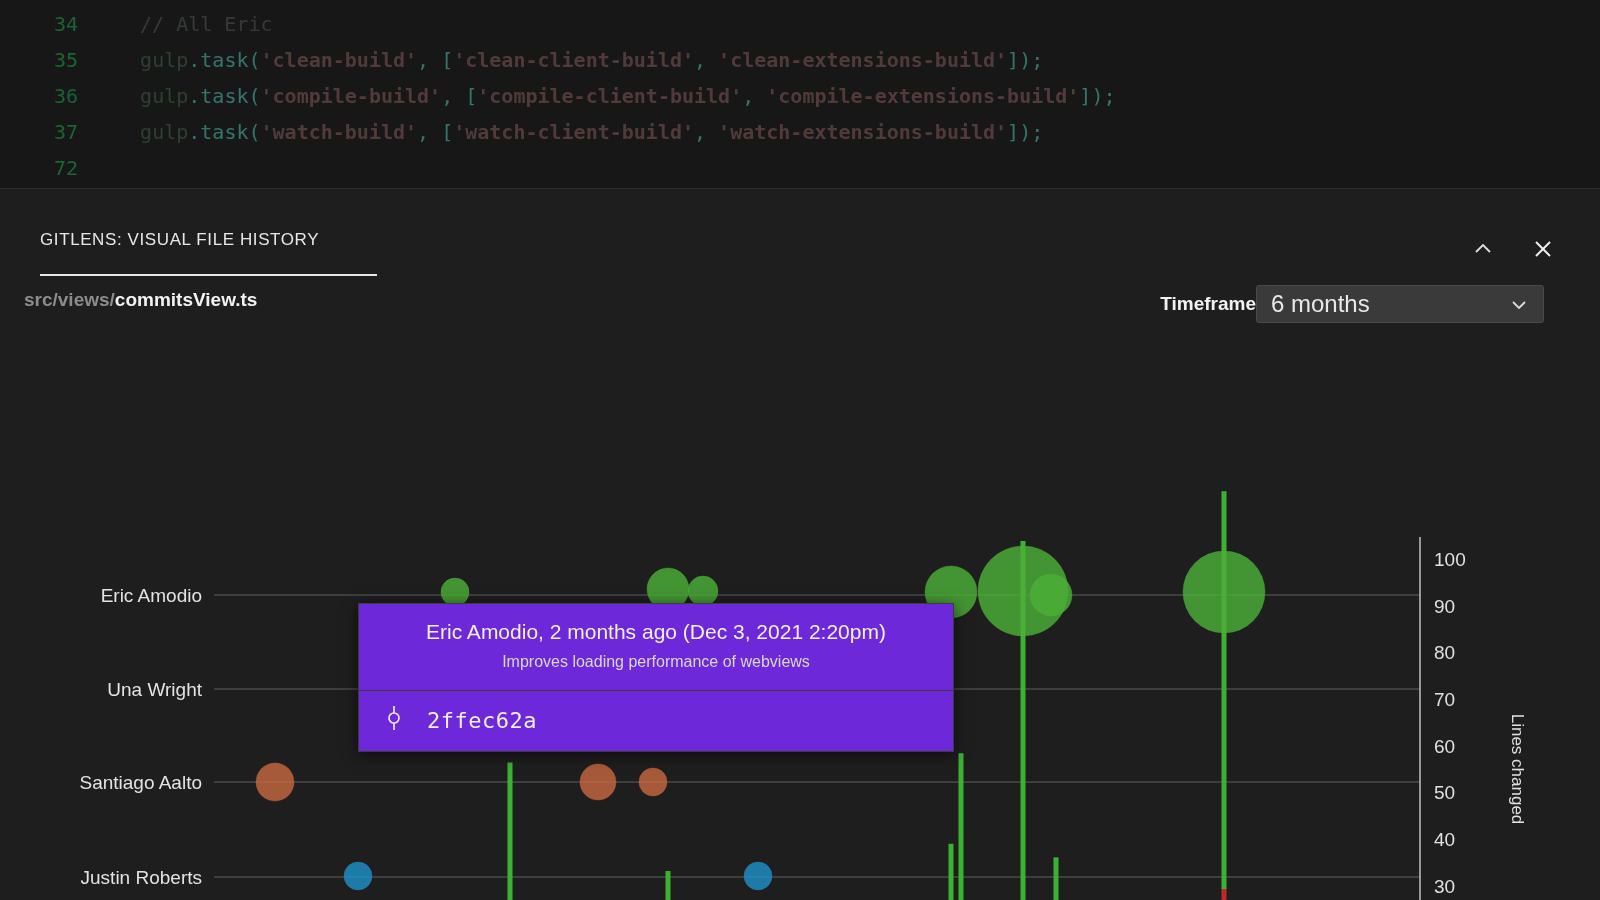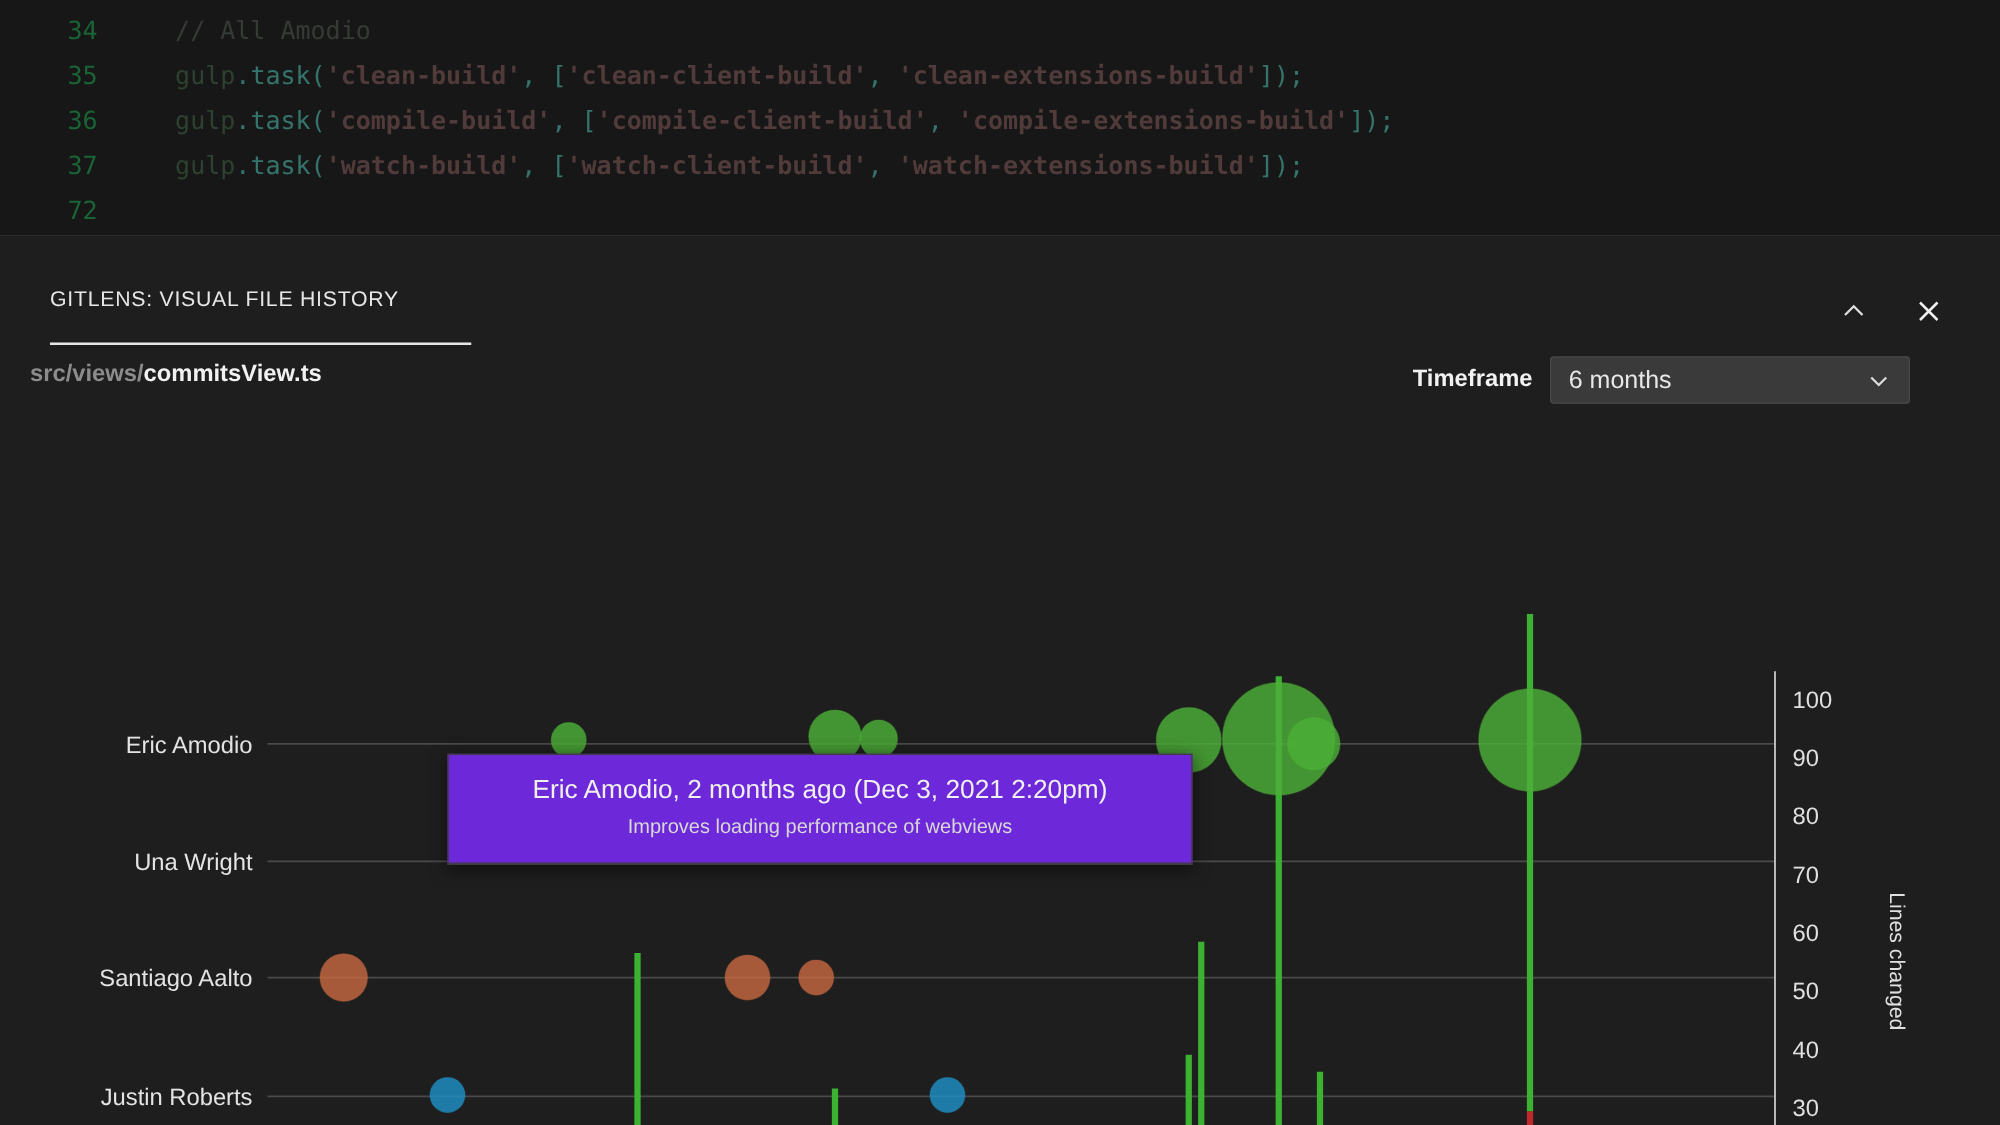--- a/index.html
+++ b/index.html
@@ -51,28 +51,28 @@
   .act{width:26px;height:26px;display:flex;align-items:center;justify-content:center;cursor:pointer;}
   .act svg{display:block;}
 
   
   .toolbar{position:absolute;left:0;top:94px;width:1600px;height:46px;}
   .file-path{
     position:absolute;left:24px;top:6px;font-size:19px;font-weight:bold;
   }
   .file-path .dir{color:#8c8c8c;font-weight:bold;}
   .file-path .name{color:#f2f2f2;font-weight:bold;}
-  .tf-wrap{position:absolute;right:72px;top:2px;display:flex;align-items:center;gap:14px;}
+  .tf-wrap{position:absolute;right:56px;top:2px;display:flex;align-items:center;}
   .tf-label{font-size:19px;font-weight:bold;color:#f2f2f2;}
   .tf-select{
     position:relative;width:288px;height:38px;background:#3a3a3a;
     border:1px solid #4a4a4a;border-radius:3px;display:flex;align-items:center;
     padding:0 14px;box-sizing:border-box;cursor:pointer;
   }
-  .tf-select .val{font-size:20px;color:#e8e8e8;}
+  .tf-select .val{font-size:24px;color:#e8e8e8;}
   .tf-select .chev{position:absolute;right:14px;top:11px;}
 
   
   .chart{position:absolute;left:0;top:150px;width:1600px;height:561px;}
   .chart svg{display:block;}
   .axis-name{
     font-family:"Liberation Sans",sans-serif;font-size:19px;fill:#e3e3e3;
   }
   .tick-lbl{
     font-family:"Liberation Sans",sans-serif;font-size:19px;fill:#e0e0e0;
@@ -98,21 +98,21 @@
     font-size:22px;color:#efefef;letter-spacing:0.5px;
   }
 </style>
 </head>
 <body>
 
 <div class="root">
 
   <div class="editor">
     <div id="code-lines">
-        <div class="code-line" style="top: 6px;"><span class="lnum">34</span><span class="tk-comment">  // All Amodio</span></div>
+        <div class="code-line" style="top: 6px;"><span class="lnum">34</span><span class="tk-comment">  // All Eric</span></div>
         <div class="code-line" style="top: 42px;"><span class="lnum">35</span><span class="tk-plain">  </span><span class="tk-green">gulp</span><span class="tk-punc">.task(</span><span class="tk-str">'clean-build'</span><span class="tk-punc">, [</span><span class="tk-str">'clean-client-build'</span><span class="tk-punc">, </span><span class="tk-str">'clean-extensions-build'</span><span class="tk-punc">]);</span></div>
         <div class="code-line" style="top: 78px;"><span class="lnum">36</span><span class="tk-plain">  </span><span class="tk-green">gulp</span><span class="tk-punc">.task(</span><span class="tk-str">'compile-build'</span><span class="tk-punc">, [</span><span class="tk-str">'compile-client-build'</span><span class="tk-punc">, </span><span class="tk-str">'compile-extensions-build'</span><span class="tk-punc">]);</span></div>
         <div class="code-line" style="top: 114px;"><span class="lnum">37</span><span class="tk-plain">  </span><span class="tk-green">gulp</span><span class="tk-punc">.task(</span><span class="tk-str">'watch-build'</span><span class="tk-punc">, [</span><span class="tk-str">'watch-client-build'</span><span class="tk-punc">, </span><span class="tk-str">'watch-extensions-build'</span><span class="tk-punc">]);</span></div>
         <div class="code-line" style="top: 150px;"><span class="lnum">72</span><span class="tk-plain"></span></div>
       </div>
     <div class="editor-dim"></div>
   </div>
 
   <div class="panel">
 
@@ -255,16 +255,26 @@
           <circle cx="758" cy="537" r="14" fill="#1f8fc4" fill-opacity="0.82" stroke="#1f8fc4" stroke-opacity="0.35" stroke-width="1"></circle>
         </svg>
     </div>
 
     <div class="tooltip">
       <div class="tt-body">
         <div class="tt-line1">Eric Amodio, 2 months ago (Dec 3, 2021 2:20pm)</div>
         <div class="tt-line2">Improves loading performance of webviews</div>
       </div>
       <div class="tt-sep"></div>
+      <div class="tt-foot">
+        <span>
+          <svg width="22" height="26" viewBox="0 0 22 26">
+            <line x1="11" y1="1" x2="11" y2="8" stroke="#e8e8e8" stroke-width="1.7"></line>
+            <line x1="11" y1="18" x2="11" y2="25" stroke="#e8e8e8" stroke-width="1.7"></line>
+            <circle cx="11" cy="13" r="5" fill="none" stroke="#e8e8e8" stroke-width="1.7"></circle>
+          </svg>
+        </span>
+        <span class="tt-sha">2ffec62a</span>
+      </div>
     </div>
 
   </div>
 </div>
 
 </body></html>

